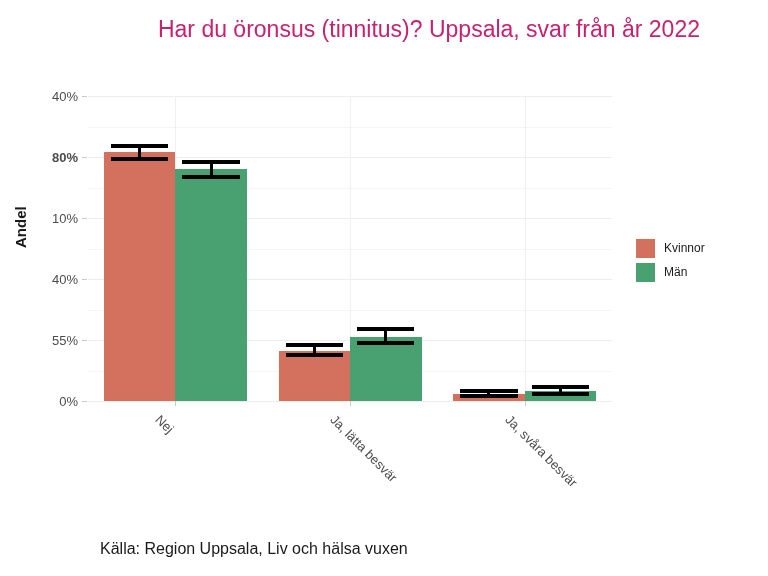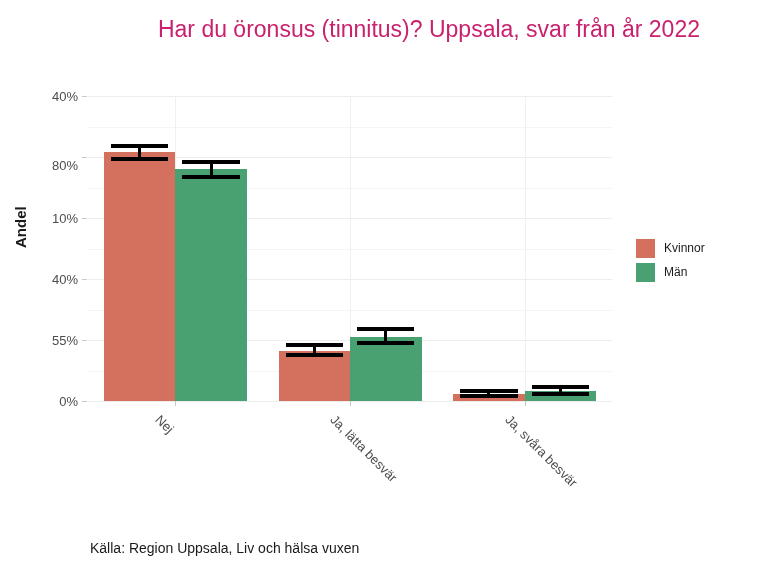--- a/index.html
+++ b/index.html
@@ -148,23 +148,23 @@
   .legend-label {
     font-size: 12px;
     color: #1A1A1A;
     font-family: "Liberation Sans", sans-serif;
     white-space: nowrap;
   }
 
   
   .caption {
     position: absolute;
-    left: 90px;
+    left: 100px;
     top: 540px;
-    font-size: 14px;
+    font-size: 16px;
     color: #1A1A1A;
     font-family: "Liberation Sans", sans-serif;
   }
 </style>
 </head>
 <body>
 
 <div id="chart-root">
 
   <div class="chart-title" style="color: rgb(201, 33, 110);">Har du öronsus (tinnitus)? Uppsala, svar från år 2022</div>
@@ -214,21 +214,21 @@
 
   <div id="axes-layer">
       <div class="ytick-label" style="top: 401px;">0%</div>
       <div class="ytick-mark" style="top: 401px; left: 82px;"></div>
       <div class="ytick-label" style="top: 340px;">55%</div>
       <div class="ytick-mark" style="top: 340px; left: 82px;"></div>
       <div class="ytick-label" style="top: 279px;">40%</div>
       <div class="ytick-mark" style="top: 279px; left: 82px;"></div>
       <div class="ytick-label" style="top: 218px;">10%</div>
       <div class="ytick-mark" style="top: 218px; left: 82px;"></div>
-      <div class="ytick-label" style="top: 165px;">80%</div>
+      <div class="ytick-label" style="top: 157px; font-weight: bold;">80%</div>
       <div class="ytick-mark" style="top: 157px; left: 82px;"></div>
       <div class="ytick-label" style="top: 96px;">40%</div>
       <div class="ytick-mark" style="top: 96px; left: 82px;"></div>
       <div class="xtick-mark" style="left: 175.333px;"></div>
       <div class="xtick-label" style="left: 163.333px;">Nej</div>
       <div class="xtick-mark" style="left: 350px;"></div>
       <div class="xtick-label" style="left: 338px;">Ja, lätta besvär</div>
       <div class="xtick-mark" style="left: 524.667px;"></div>
       <div class="xtick-label" style="left: 512.667px;">Ja, svåra besvär</div>
     </div>

